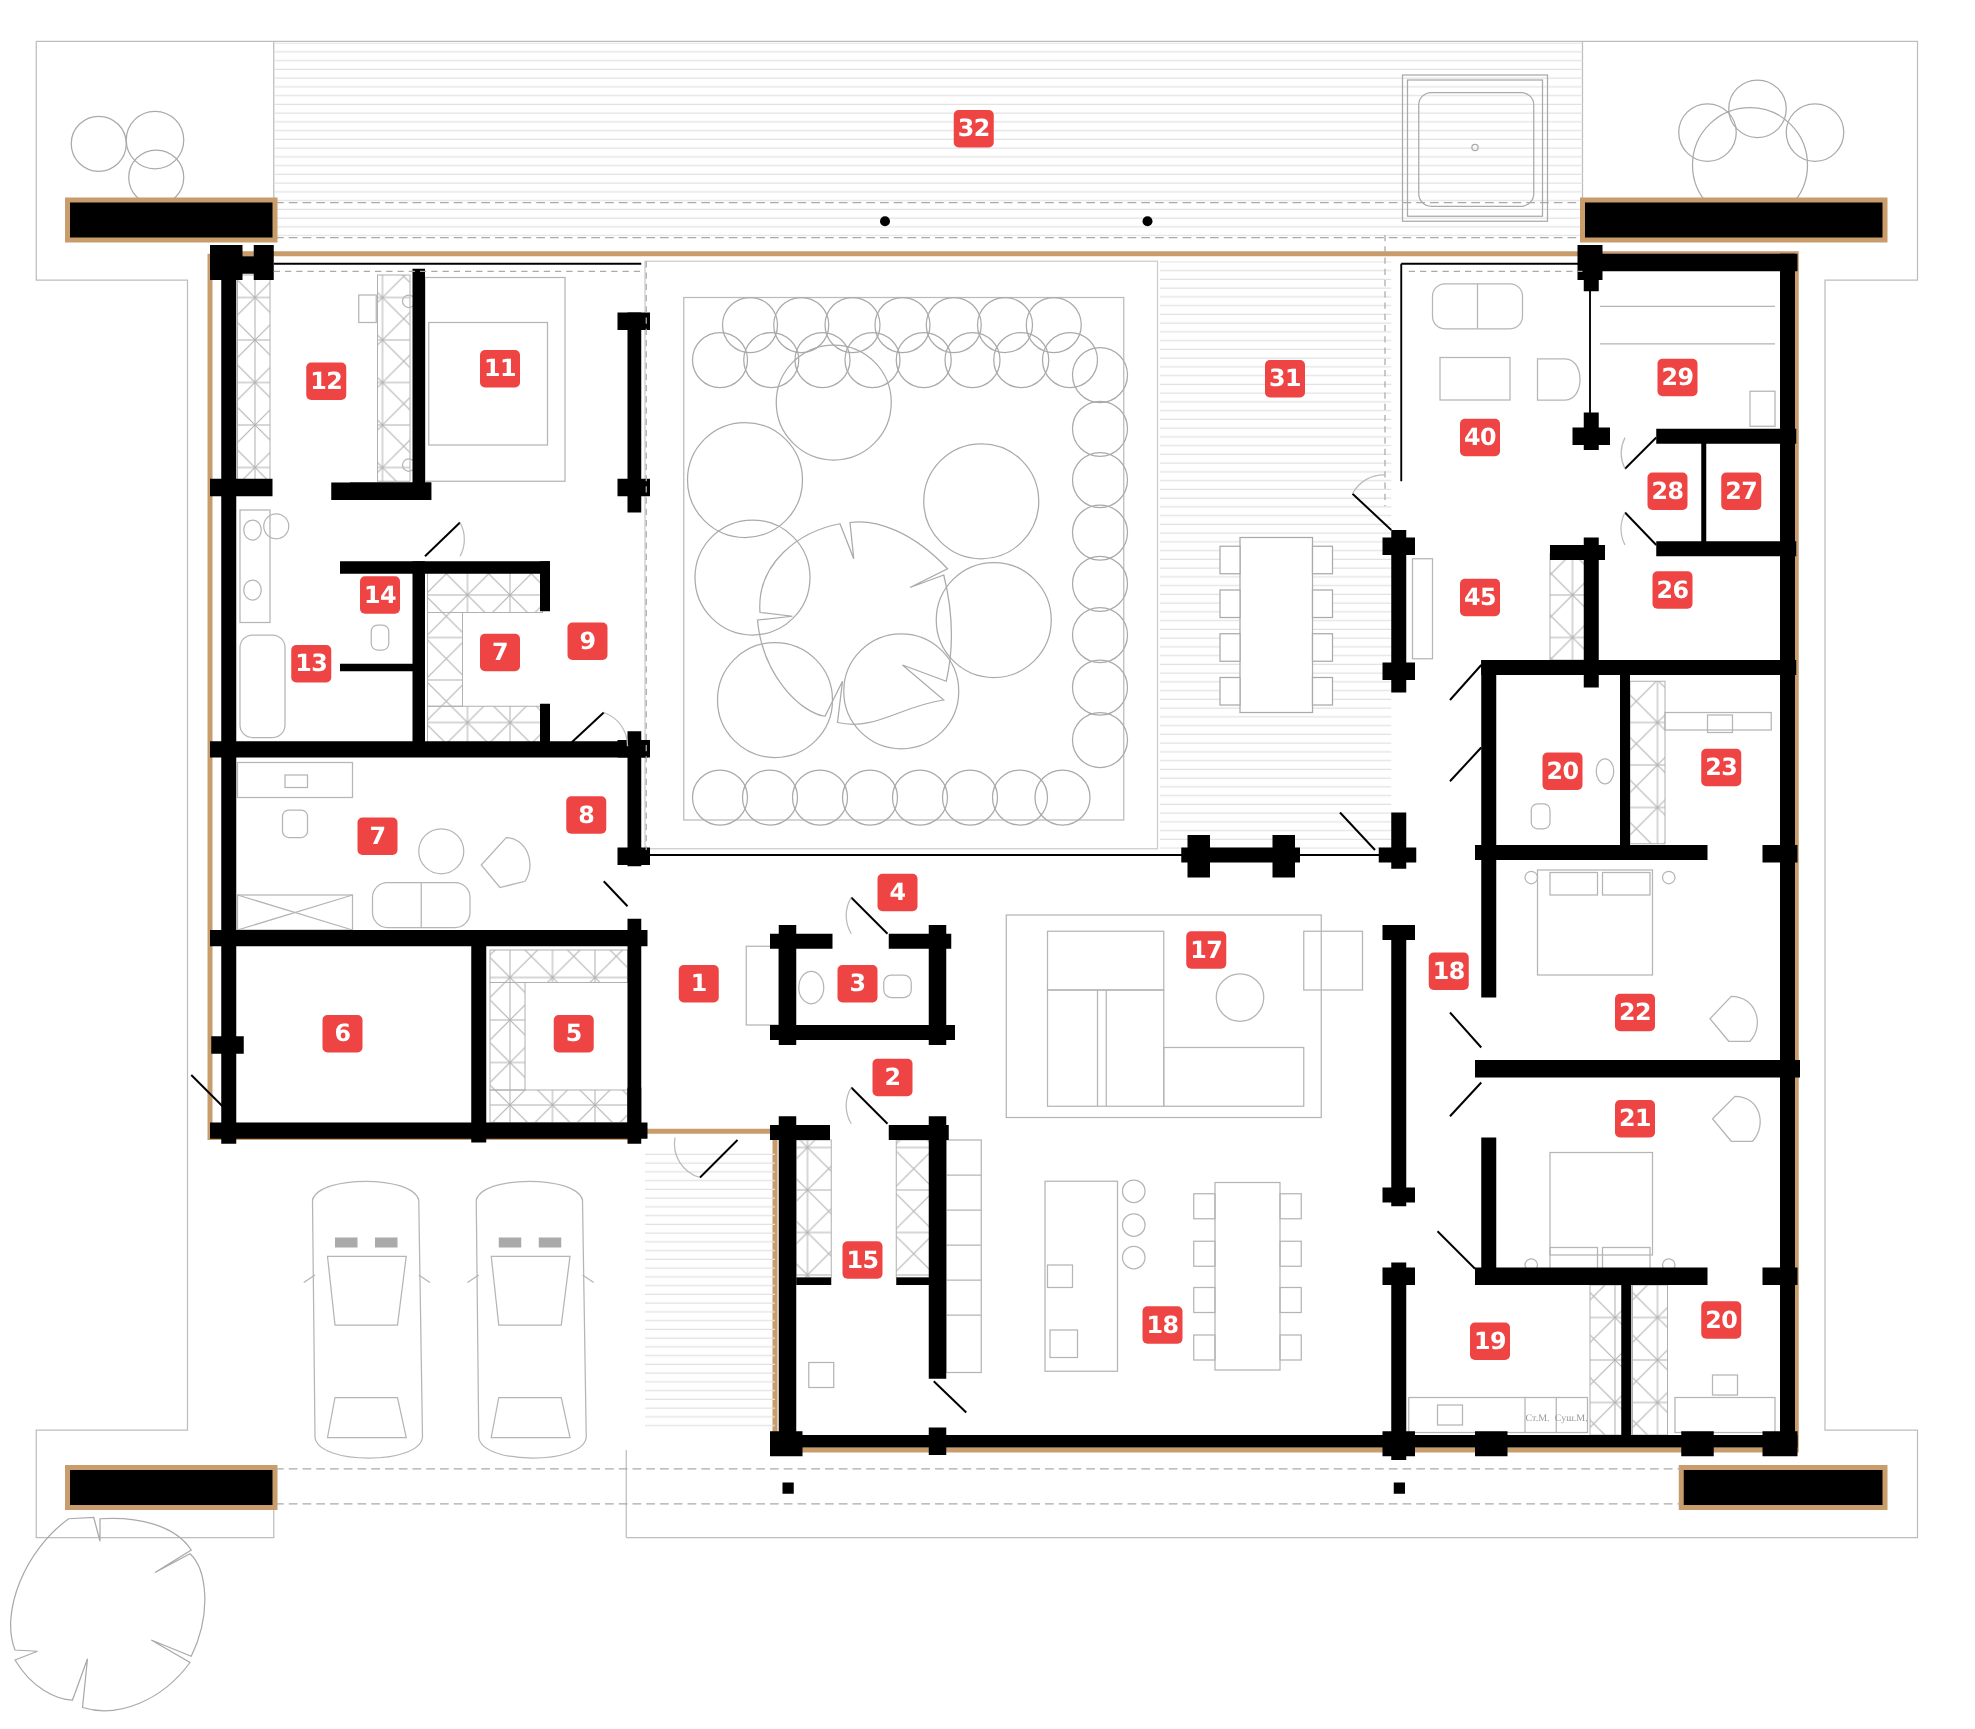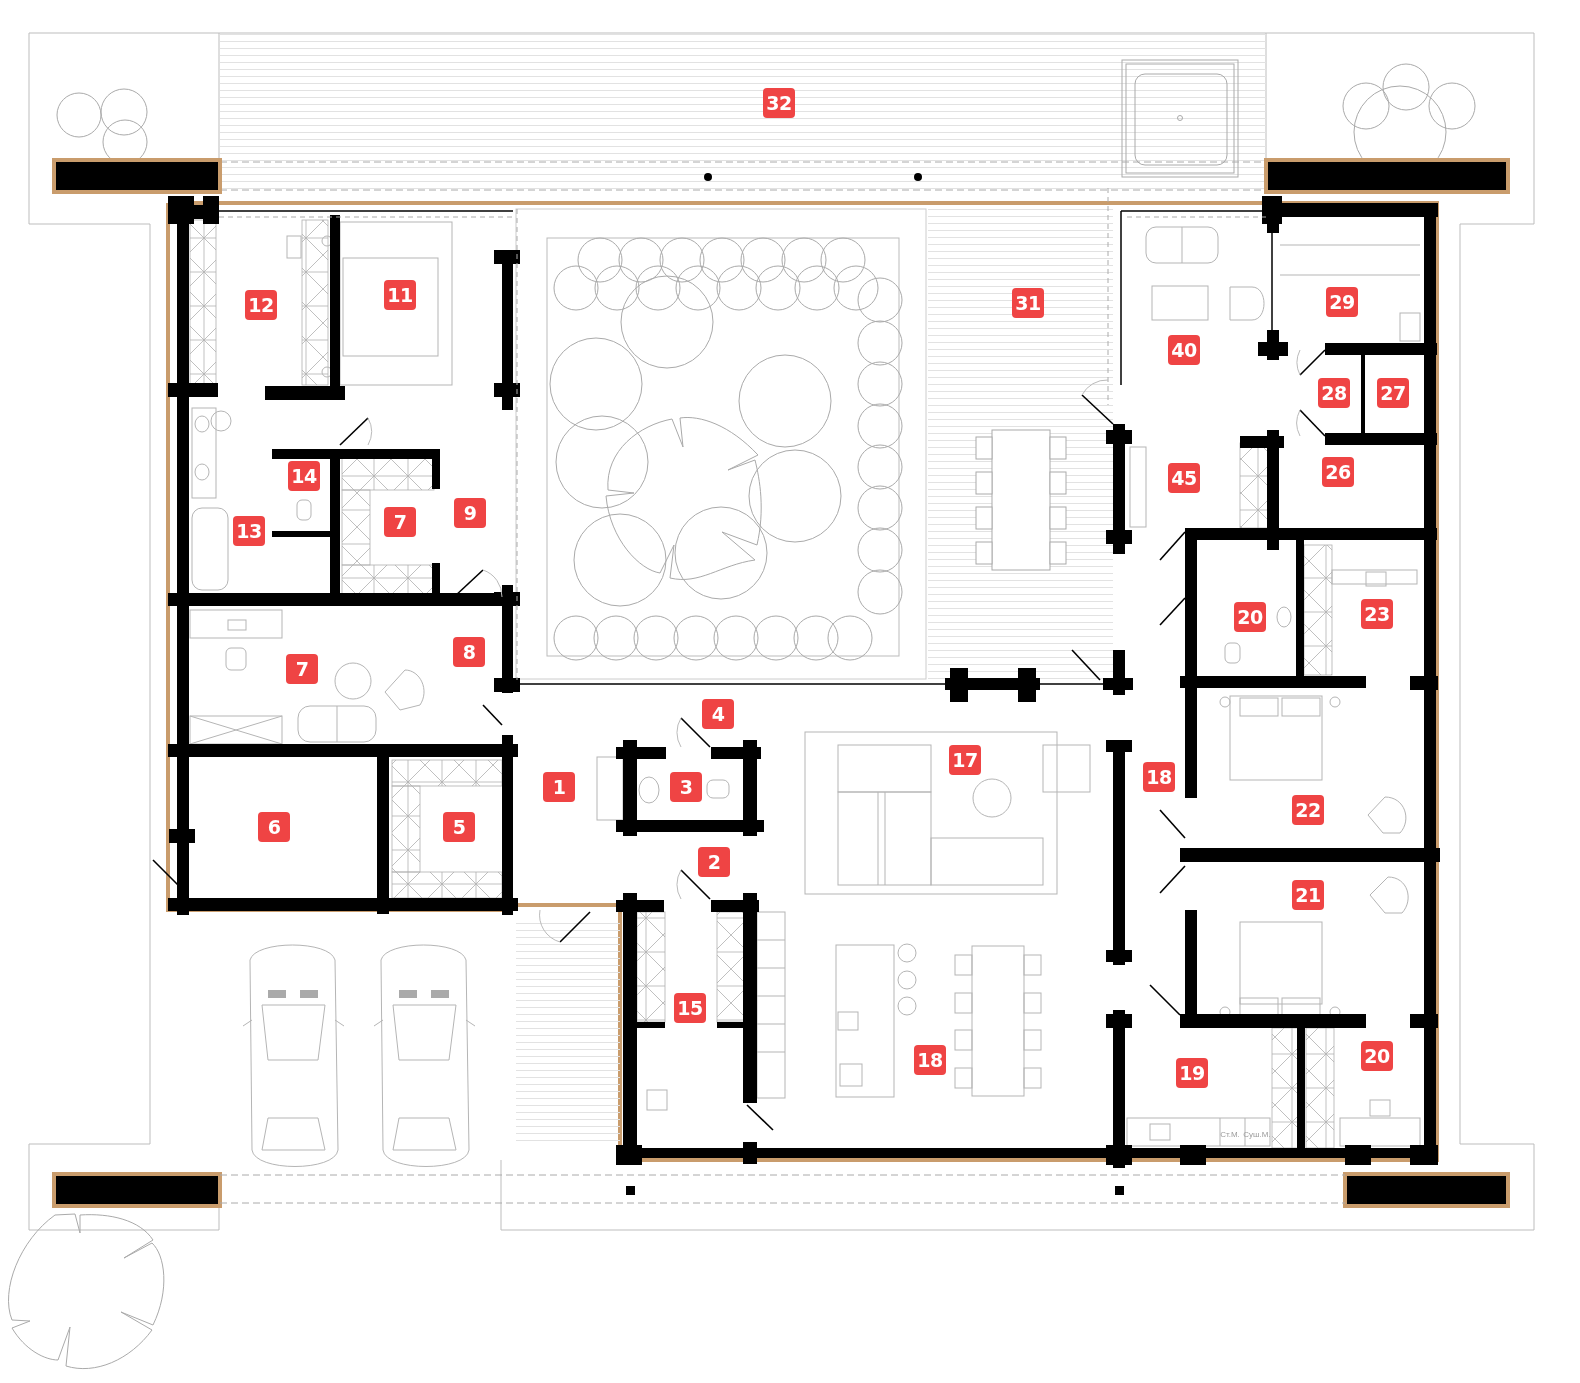--- a/index.html
+++ b/index.html
@@ -16,21 +16,21 @@
     font-family: "DejaVu Sans", sans-serif;
     font-weight: bold;
     font-size: 19px;
     line-height: 30px;
     text-align: center;
     transform: translate(-50%, -50%);
     letter-spacing: -0.5px;
   }
   .appl {
     position: absolute;
-    font-family: Liberation Sans, sans-serif;
+    font-family: Liberation Serif, serif;
     font-size: 8px;
     color: #9a9a9a;
     transform: translate(-50%, -50%);
     white-space: nowrap;
   }
 </style>
 </head>
 <body>
 
 <svg id="plan" width="1580" height="1383" viewBox="0 0 1580 1383" xmlns="http://www.w3.org/2000/svg">

